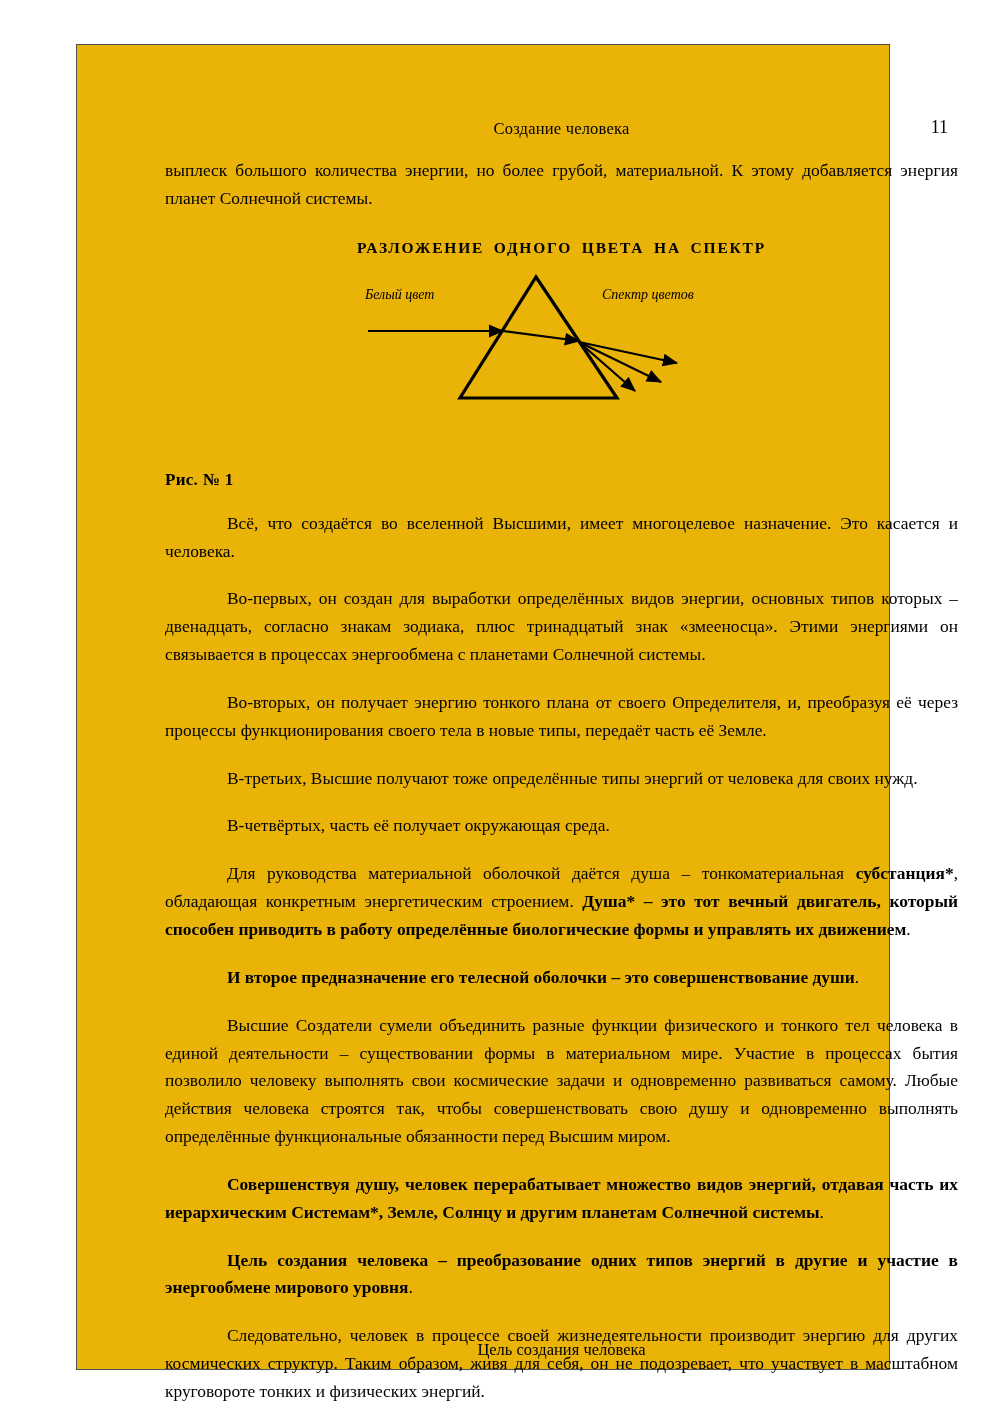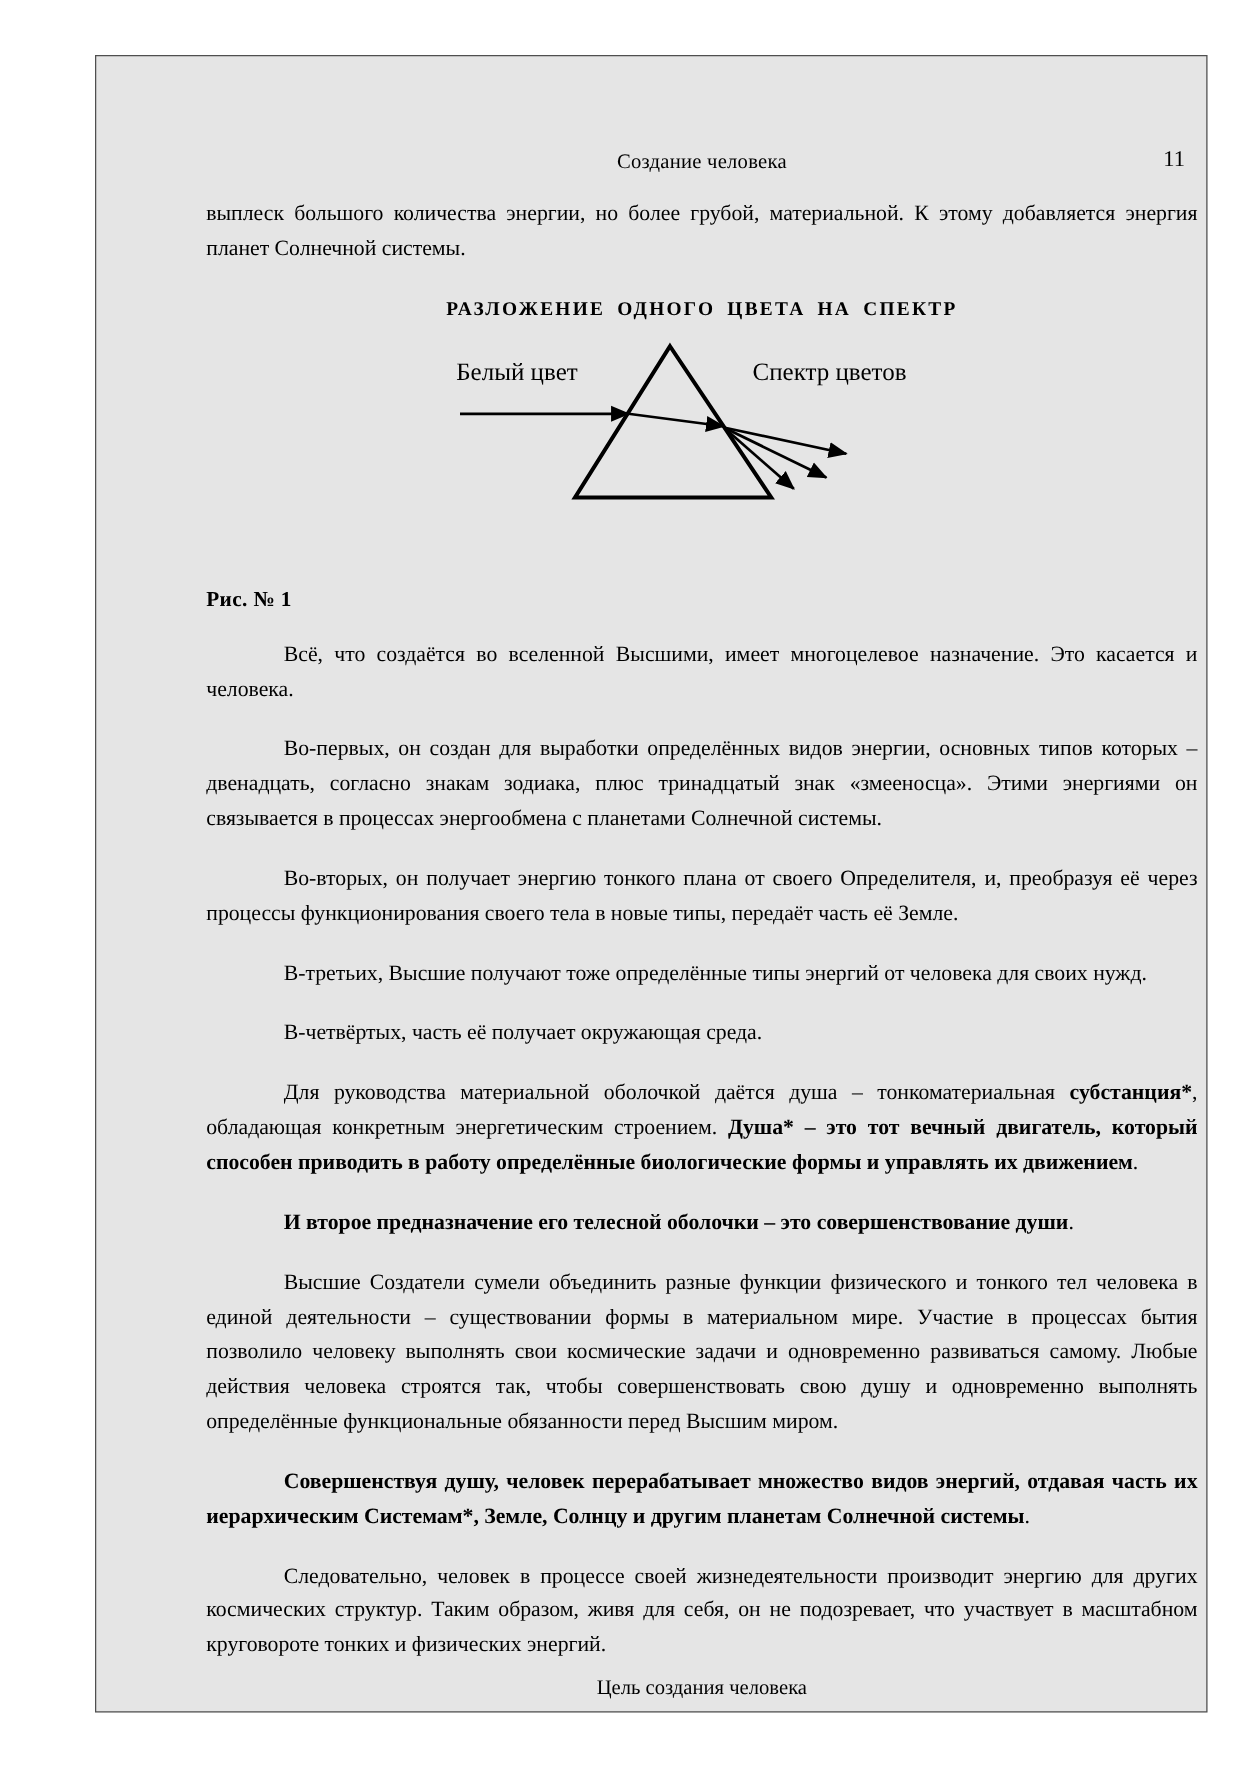--- a/index.html
+++ b/index.html
@@ -23,25 +23,25 @@
     top: 0;
     width: 1000px;
     height: 1415px;
     background: #ffffff;
   }
 
   .page-border {
     position: absolute;
     left: 76px;
     top: 44px;
-    width: 890px;
+    width: 814px;
     height: 1326px;
     border: 1.5px solid #4f4f4f;
     box-sizing: border-box;
-    background: #e5e5e5;
+    background: #eab308;
   }
 
   .content {
     position: absolute;
     left: 88px;
     top: 56px;
     width: 793px;
     height: 1302px;
     box-sizing: border-box;
   }
@@ -107,23 +107,24 @@
     margin: 0 auto;
   }
   .figure-canvas svg {
     display: block;
     position: absolute;
     left: 0;
     top: 0;
   }
   .fig-label {
     position: absolute;
-    font-size: 20px;
+    font-size: 14px;
     white-space: nowrap;
     font-family: "Liberation Serif", "DejaVu Serif", serif;
+    font-style: italic;
   }
   .fig-label.white-light { left: 200px; top: 24px; }
   .fig-label.spectrum    { left: 437px; top: 24px; }
 
   .figure-caption {
     text-align: left;
     font-weight: bold;
     font-size: 17px;
     margin-top: 12px;
     letter-spacing: 0.3px;
@@ -210,20 +211,21 @@
         <p class="para indent">В-четвёртых, часть её получает окружающая среда.</p>
 
         <p class="para indent"><span>Для руководства материальной оболочкой даётся душа – тонкоматериальная </span><b>субстанция*</b><span>, обладающая конкретным энергетическим строением. </span><b>Душа* – это тот</b><span> </span><b>вечный двигатель, который способен приводить в работу определённые биологические формы и управлять их движением</b><span>.</span></p>
 
         <p class="para indent"><b>И второе предназначение его телесной оболочки – это совершенствование души</b><span>.</span></p>
 
         <p class="para indent">Высшие Создатели сумели объединить разные функции физического и тонкого тел человека в единой деятельности – существовании формы в материальном мире. Участие в процессах бытия позволило человеку выполнять свои космические задачи и одновременно развиваться самому. Любые действия человека строятся так, чтобы совершенствовать свою душу и одновременно выполнять определённые функциональные обязанности перед Высшим миром.</p>
 
         <p class="para indent"><b>Совершенствуя душу, человек перерабатывает множество видов энергий, отдавая часть их иерархическим Системам*, Земле, Солнцу и другим планетам Солнечной системы</b><span>.</span></p>
 
+        <p class="para indent"><b>Цель создания человека – преобразование одних типов энергий в другие и участие в энергообмене мирового уровня</b><span>.</span></p>
 
         <p class="para indent">Следовательно, человек в процессе своей жизнедеятельности производит энергию для других космических структур. Таким образом, живя для себя, он не подозревает, что участвует в масштабном круговороте тонких и физических энергий.</p>
       </div>
 
       <div class="page-footer">
         <span class="footer-line">Цель создания человека</span>
       </div>
 
     </div>
   </div>

